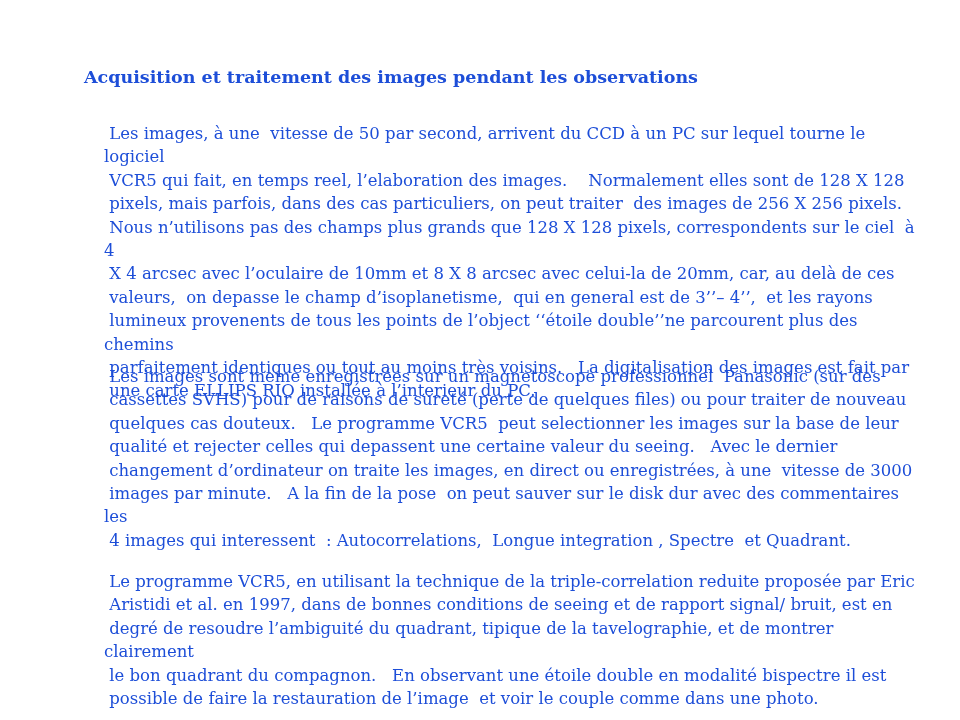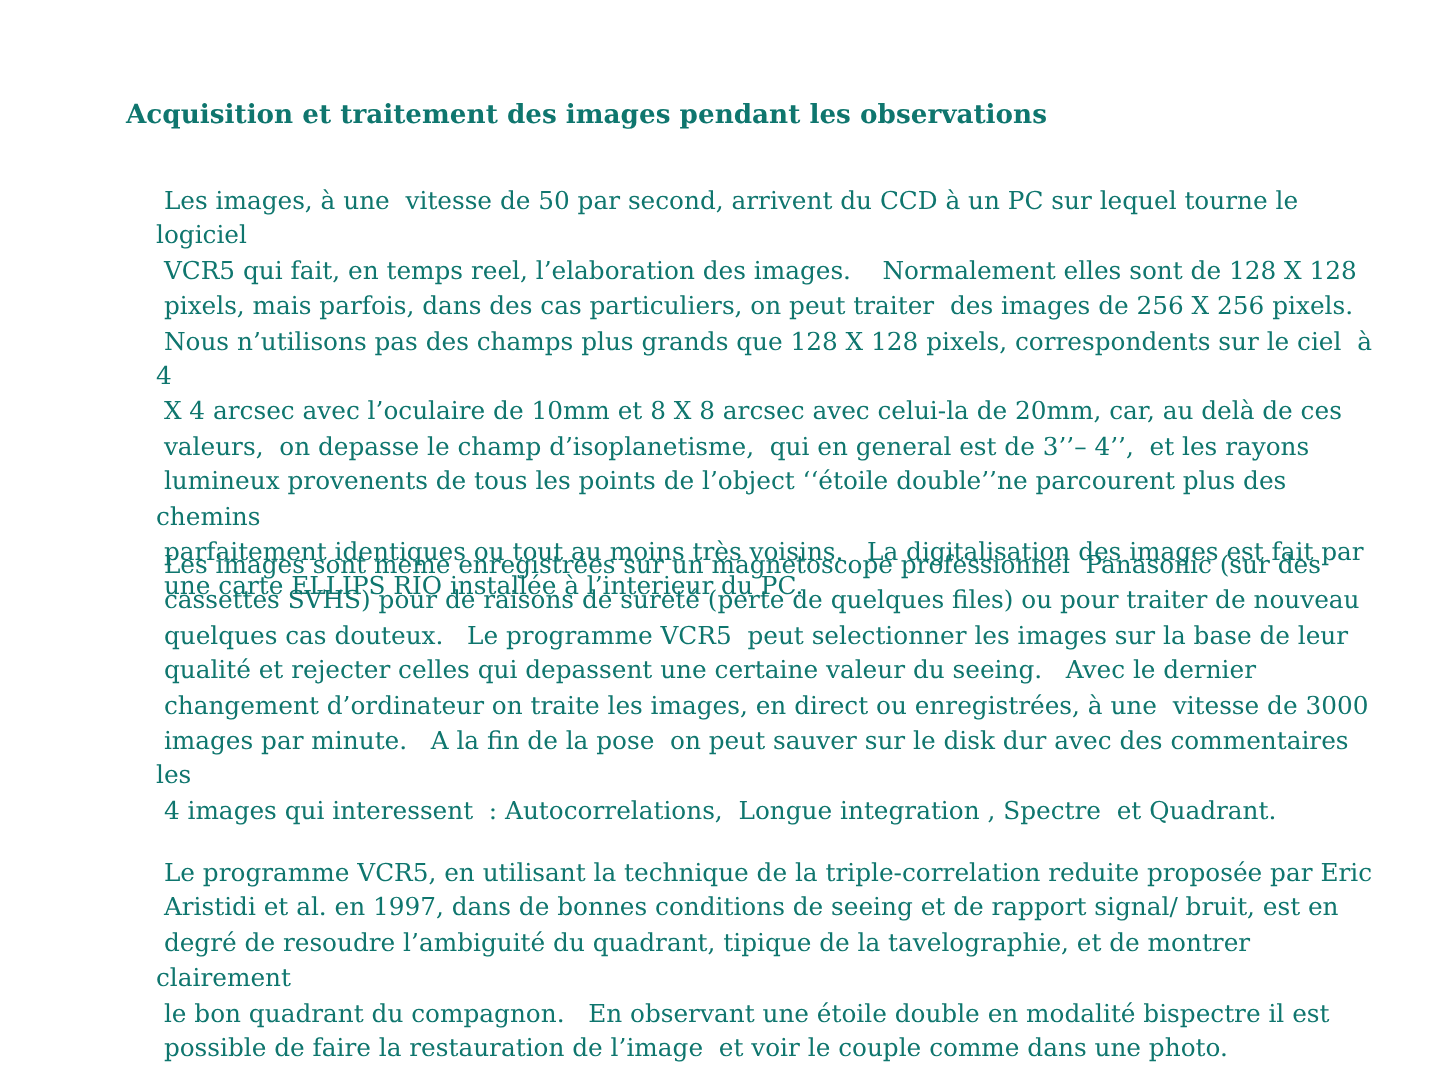--- a/index.html
+++ b/index.html
@@ -7,21 +7,21 @@
     padding: 0;
     background: #ffffff;
   }
   .slide {
     position: relative;
     width: 960px;
     height: 720px;
     background: #ffffff;
     overflow: hidden;
     font-family: "DejaVu Serif", "Liberation Serif", serif;
-    color: #0f766e;
+    color: #1d4ed8;
   }
   .slide-title {
     position: absolute;
     left: 84px;
     top: 67px;
     font-size: 17.5px;
     font-weight: bold;
     letter-spacing: 0px;
     white-space: pre-wrap;
   }

